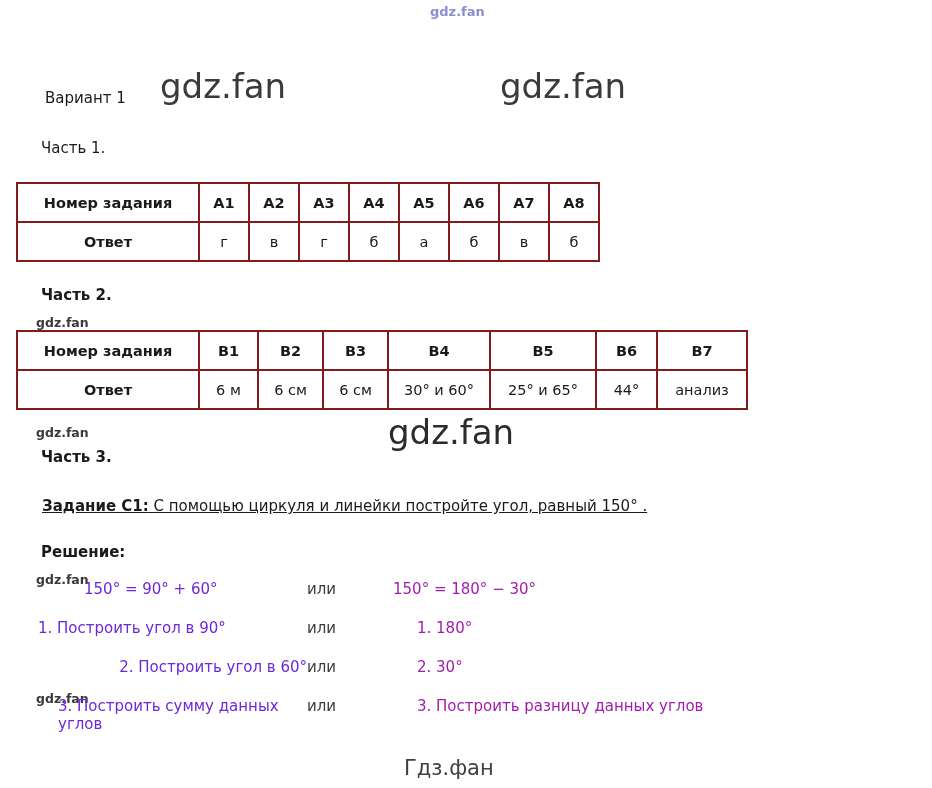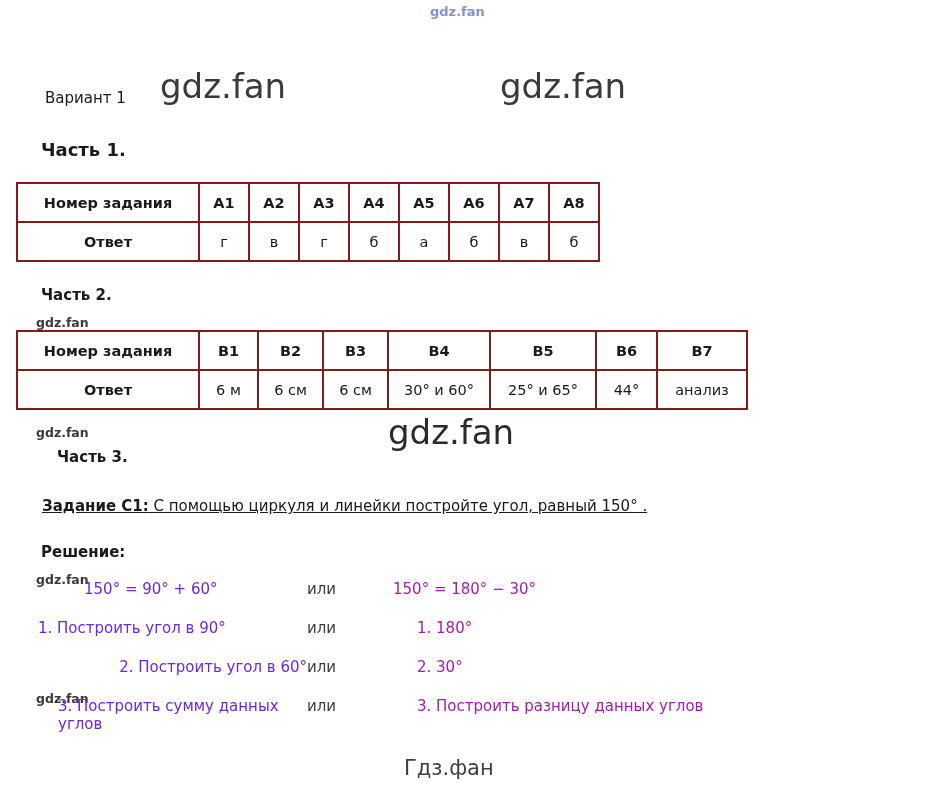--- a/index.html
+++ b/index.html
@@ -84,37 +84,36 @@
     position: absolute;
     left: 45px;
     top: 89px;
     font-size: 15px;
     font-weight: normal;
   }
   .h-part1 {
     position: absolute;
     left: 41px;
     top: 139px;
-    font-size: 18px;
-    font-weight: bold;
+    font-size: 15px;
+    font-weight: normal;
   }
   .h-part2 {
     position: absolute;
     left: 41px;
     top: 286px;
     font-size: 15px;
     font-weight: bold;
   }
   .h-part3 {
     position: absolute;
     left: 41px;
     top: 448px;
     font-size: 15px;
     font-weight: bold;
-    margin-left: 16px;
   }
   .h-task {
     position: absolute;
     left: 42px;
     top: 497px;
     font-size: 15px;
     text-decoration: underline;
   }
   .h-task b { font-weight: bold; }
   .h-solution {

